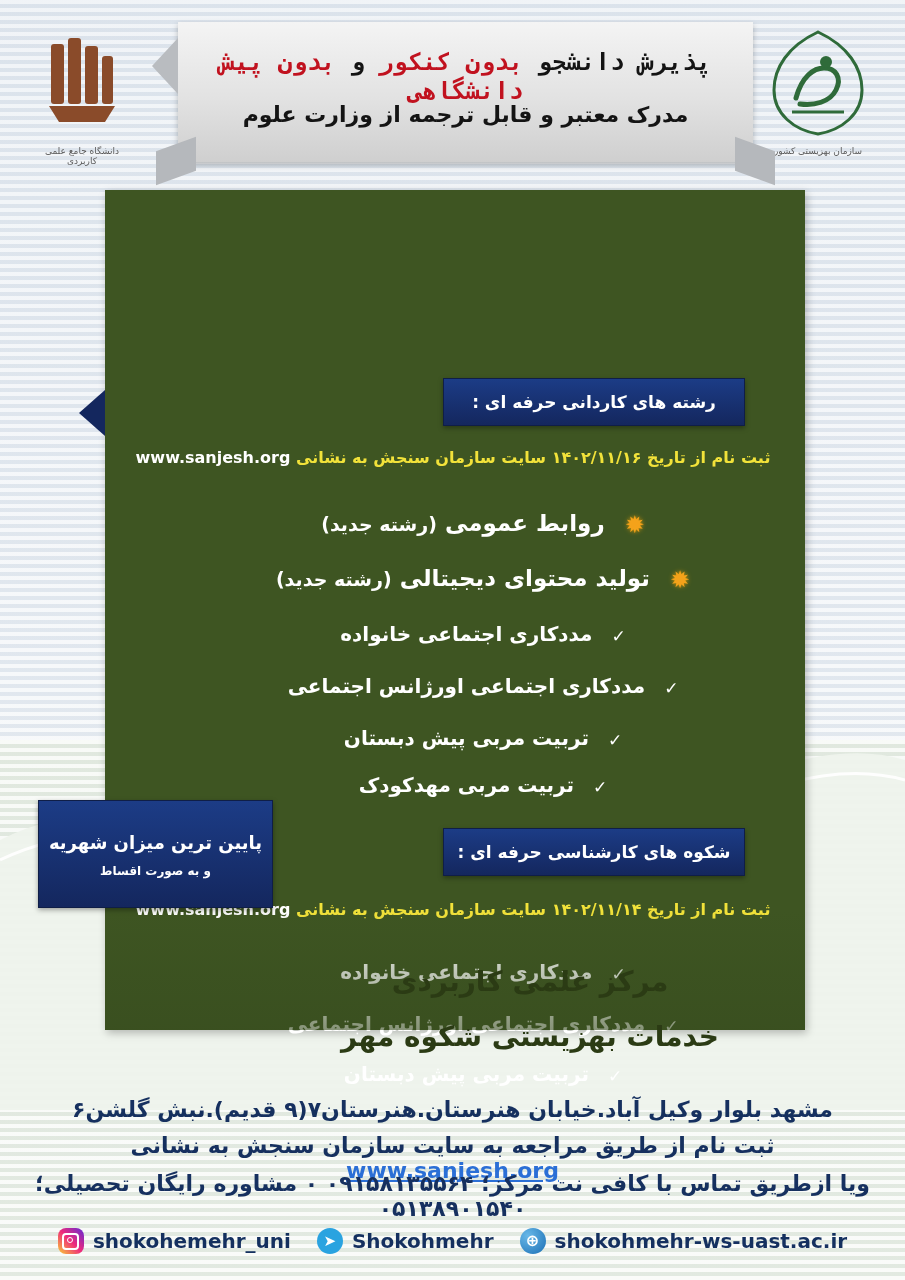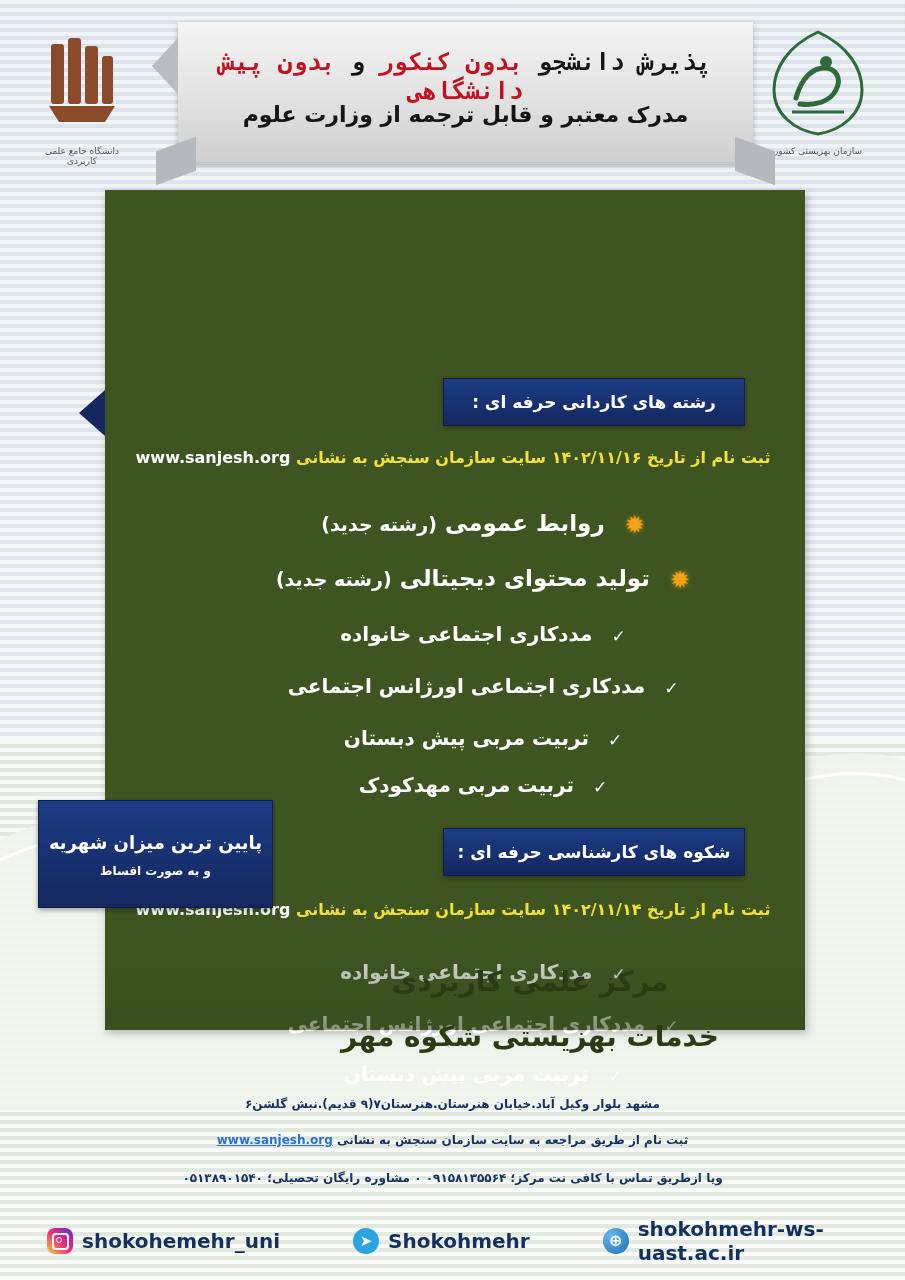--- a/index.html
+++ b/index.html
@@ -281,21 +281,21 @@
   .center-name-2 { top: 1020px; }
   
   .contact {
     position: absolute;
     right: 30px;
     left: 30px;
     text-align: center;
     direction: rtl;
     color: #16305f;
     font-weight: bold;
-    font-size: 12px;
+    font-size: 22px;
   }
   .c1 { top: 1097px; }
   .c2 { top: 1133px; }
   .c3 { top: 1171px; }
   .c2 .link {
     color: #2b6fd6;
     text-decoration: underline;
     direction: ltr;
     display: inline-block;
   }
@@ -313,21 +313,20 @@
     direction: rtl;
   }
   .social-item {
     display: flex;
     align-items: center;
     gap: 9px;
     font-size: 20px;
     font-weight: bold;
     color: #14305f;
     direction: ltr;
-    padding-left: 47px;
   }
   .icon-circle {
     width: 26px; height: 26px;
     border-radius: 50%;
     display: inline-flex;
     align-items: center;
     justify-content: center;
     flex: 0 0 auto;
   }
   .icon-globe {

